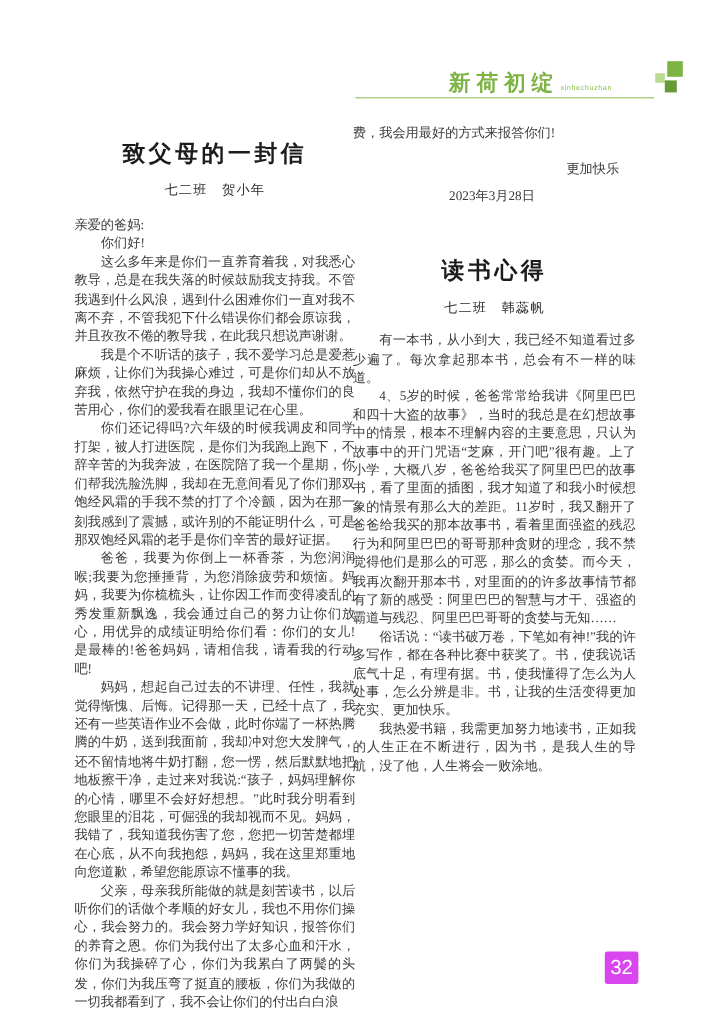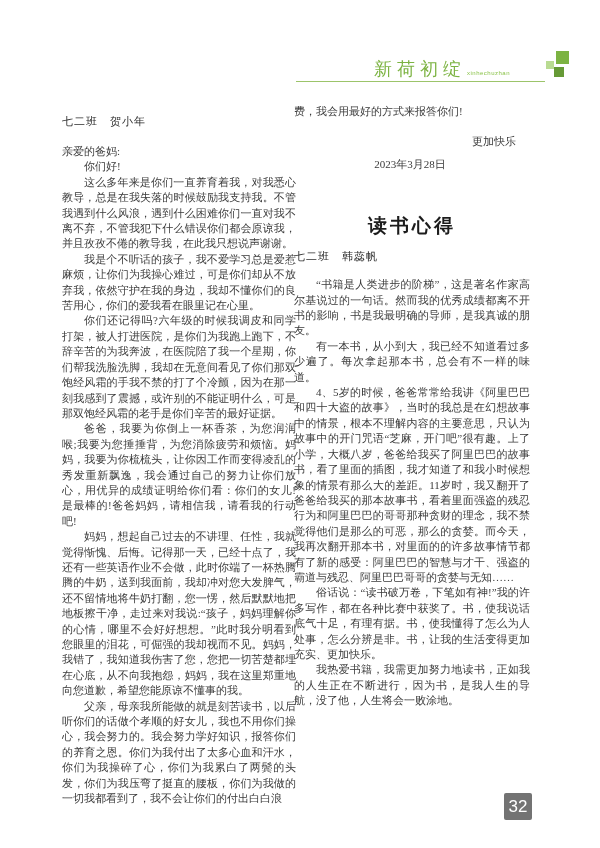--- a/index.html
+++ b/index.html
@@ -13,21 +13,21 @@
   }
   
   .header-rule {
     position:absolute; left:296px; top:81px; width:249px; height:1px;
     background:#9cc46a;
   }
   .brand-wrap {
     position:absolute; top:57px; left:374px; white-space:nowrap;
   }
   .brand {
-    color:#7cb342; font-size:18px; font-weight:normal; letter-spacing:5px;
+    color:#7cb342; font-size:18px; font-weight:bold; letter-spacing:5px;
     font-family:"Liberation Sans","DejaVu Sans",sans-serif;
   }
   .brand-sub {
     color:#8bc34a; font-size:6px; letter-spacing:0.5px; margin-left:1px;
     font-family:"Liberation Sans","DejaVu Sans",sans-serif;
   }
   .sq { position:absolute; }
   .sq-a { left:546px; top:61px; width:8px;  height:8px;  background:#b9db92; }
   .sq-b { left:556px; top:51px; width:13px; height:13px; background:#7cb342; }
   .sq-c { left:554px; top:67px; width:10px; height:10px; background:#669a36; }
@@ -36,56 +36,57 @@
   .col { position:absolute; top:104px; }
   .col-left  { left:62px;  width:234px; }
   .col-right { left:294px; width:236px; }
 
   .article-title {
     font-size:19px; font-weight:bold; text-align:center; letter-spacing:3px;
     color:#1c1c1c;
   }
   .letter .article-title { margin-top:11px; }
   .article-byline {
-    font-size:11px; text-align:left; margin-top:10px; letter-spacing:1px;
+    font-size:11px; text-align:center; margin-top:10px; letter-spacing:1px;
     color:#2b2b2b;
   }
   .article-body { margin-top:15px; }
   .body-p {
     font-size:11px; line-height:15.4px; text-align:justify; text-indent:2em;
     color:#3a3a3a;
   }
   .no-indent { text-indent:0; }
   .sig  { font-size:11px; line-height:15.4px; text-align:right; margin-top:15px; padding-right:14px; }
   .date { font-size:11px; line-height:15.4px; text-align:center; margin-top:7px; padding-right:4px; }
 
   .essay .article-title { margin-top:41px; }
   .essay .article-body  { margin-top:13px; }
 
   
   .page-num {
     position:absolute; left:504px; top:793px; width:28px; height:27px;
-    background:#737373; color:#ffffff; font-size:17px;
+    background:#d946ef; color:#ffffff; font-size:17px;
     font-family:"Liberation Sans","DejaVu Sans",sans-serif;
     display:flex; align-items:center; justify-content:center;
     border-radius:2px;
   }
 </style>
 </head>
 <body>
 
 <div class="brand-wrap">
   <span class="brand">新荷初绽</span><span class="brand-sub">xinhechuzhan</span>
 </div>
 <div class="header-rule"></div>
 <div class="sq sq-a"></div>
 <div class="sq sq-b"></div>
 <div class="sq sq-c"></div>
 
 <div class="col col-left letter">
+  <h1 class="article-title">致父母的一封信</h1>
   <div class="article-byline">七二班　贺小年</div>
   <div class="article-body">
     <p class="body-p no-indent">亲爱的爸妈:</p>
     <p class="body-p">你们好!</p>
     <p class="body-p">这么多年来是你们一直养育着我，对我悉心教导，总是在我失落的时候鼓励我支持我。不管我遇到什么风浪，遇到什么困难你们一直对我不离不弃，不管我犯下什么错误你们都会原谅我，并且孜孜不倦的教导我，在此我只想说声谢谢。</p>
     <p class="body-p">我是个不听话的孩子，我不爱学习总是爱惹麻烦，让你们为我操心难过，可是你们却从不放弃我，依然守护在我的身边，我却不懂你们的良苦用心，你们的爱我看在眼里记在心里。</p>
     <p class="body-p">你们还记得吗?六年级的时候我调皮和同学打架，被人打进医院，是你们为我跑上跑下，不辞辛苦的为我奔波，在医院陪了我一个星期，你们帮我洗脸洗脚，我却在无意间看见了你们那双饱经风霜的手我不禁的打了个冷颤，因为在那一刻我感到了震撼，或许别的不能证明什么，可是那双饱经风霜的老手是你们辛苦的最好证据。</p>
     <p class="body-p">爸爸，我要为你倒上一杯香茶，为您润润喉;我要为您捶捶背，为您消除疲劳和烦恼。妈妈，我要为你梳梳头，让你因工作而变得凌乱的秀发重新飘逸，我会通过自己的努力让你们放心，用优异的成绩证明给你们看：你们的女儿!是最棒的!爸爸妈妈，请相信我，请看我的行动吧!</p>
     <p class="body-p">妈妈，想起自己过去的不讲理、任性，我就觉得惭愧、后悔。记得那一天，已经十点了，我还有一些英语作业不会做，此时你端了一杯热腾腾的牛奶，送到我面前，我却冲对您大发脾气，还不留情地将牛奶打翻，您一愣，然后默默地把地板擦干净，走过来对我说:“孩子，妈妈理解你的心情，哪里不会好好想想。”此时我分明看到您眼里的泪花，可倔强的我却视而不见。妈妈，我错了，我知道我伤害了您，您把一切苦楚都埋在心底，从不向我抱怨，妈妈，我在这里郑重地向您道歉，希望您能原谅不懂事的我。</p>
     <p class="body-p">父亲，母亲我所能做的就是刻苦读书，以后听你们的话做个孝顺的好女儿，我也不用你们操心，我会努力的。我会努力学好知识，报答你们的养育之恩。你们为我付出了太多心血和汗水，你们为我操碎了心，你们为我累白了两鬓的头发，你们为我压弯了挺直的腰板，你们为我做的一切我都看到了，我不会让你们的付出白白浪</p>
@@ -94,21 +95,20 @@
 
 <div class="col col-right">
   <p class="body-p no-indent">费，我会用最好的方式来报答你们!</p>
   <div class="sig">更加快乐</div>
   <div class="date">2023年3月28日</div>
 
   <div class="essay">
     <h1 class="article-title">读书心得</h1>
     <div class="article-byline">七二班　韩蕊帆</div>
     <div class="article-body">
-      <p class="body-p">“书籍是人类进步的阶梯”，这是著名作家高尔基说过的一句话。然而我的优秀成绩都离不开书的影响，书是我最明确的导师，是我真诚的朋友。</p>
       <p class="body-p">有一本书，从小到大，我已经不知道看过多少遍了。每次拿起那本书，总会有不一样的味道。</p>
       <p class="body-p">4、5岁的时候，爸爸常常给我讲《阿里巴巴和四十大盗的故事》，当时的我总是在幻想故事中的情景，根本不理解内容的主要意思，只认为故事中的开门咒语“芝麻，开门吧”很有趣。上了小学，大概八岁，爸爸给我买了阿里巴巴的故事书，看了里面的插图，我才知道了和我小时候想象的情景有那么大的差距。11岁时，我又翻开了爸爸给我买的那本故事书，看着里面强盗的残忍行为和阿里巴巴的哥哥那种贪财的理念，我不禁觉得他们是那么的可恶，那么的贪婪。而今天，我再次翻开那本书，对里面的的许多故事情节都有了新的感受：阿里巴巴的智慧与才干、强盗的霸道与残忍、阿里巴巴哥哥的贪婪与无知……</p>
       <p class="body-p">俗话说：“读书破万卷，下笔如有神!”我的许多写作，都在各种比赛中获奖了。书，使我说话底气十足，有理有据。书，使我懂得了怎么为人处事，怎么分辨是非。书，让我的生活变得更加充实、更加快乐。</p>
       <p class="body-p">我热爱书籍，我需更加努力地读书，正如我的人生正在不断进行，因为书，是我人生的导航，没了他，人生将会一败涂地。</p>
     </div>
   </div>
 </div>
 
 <div class="page-num">32</div>
 

